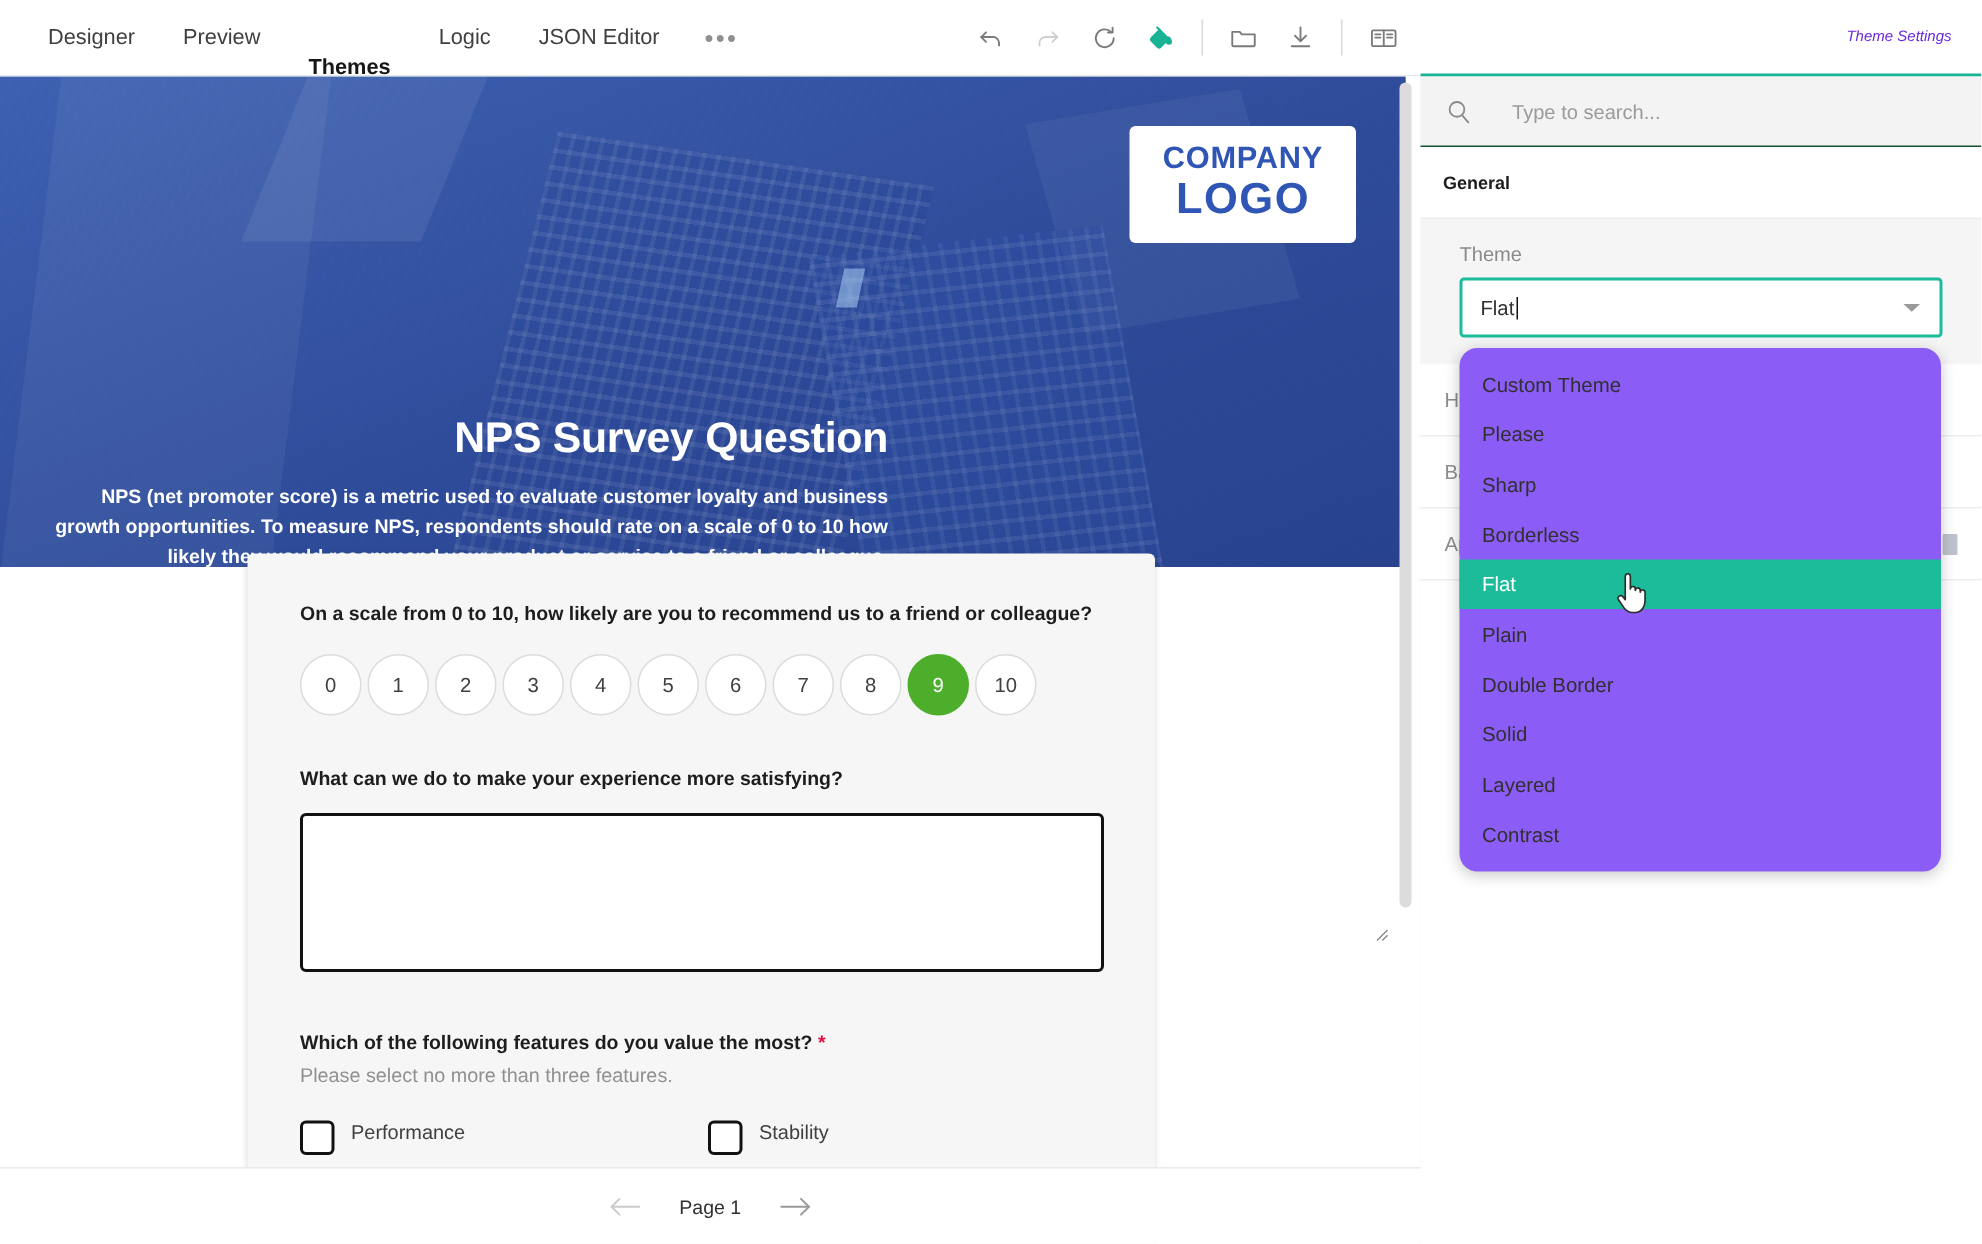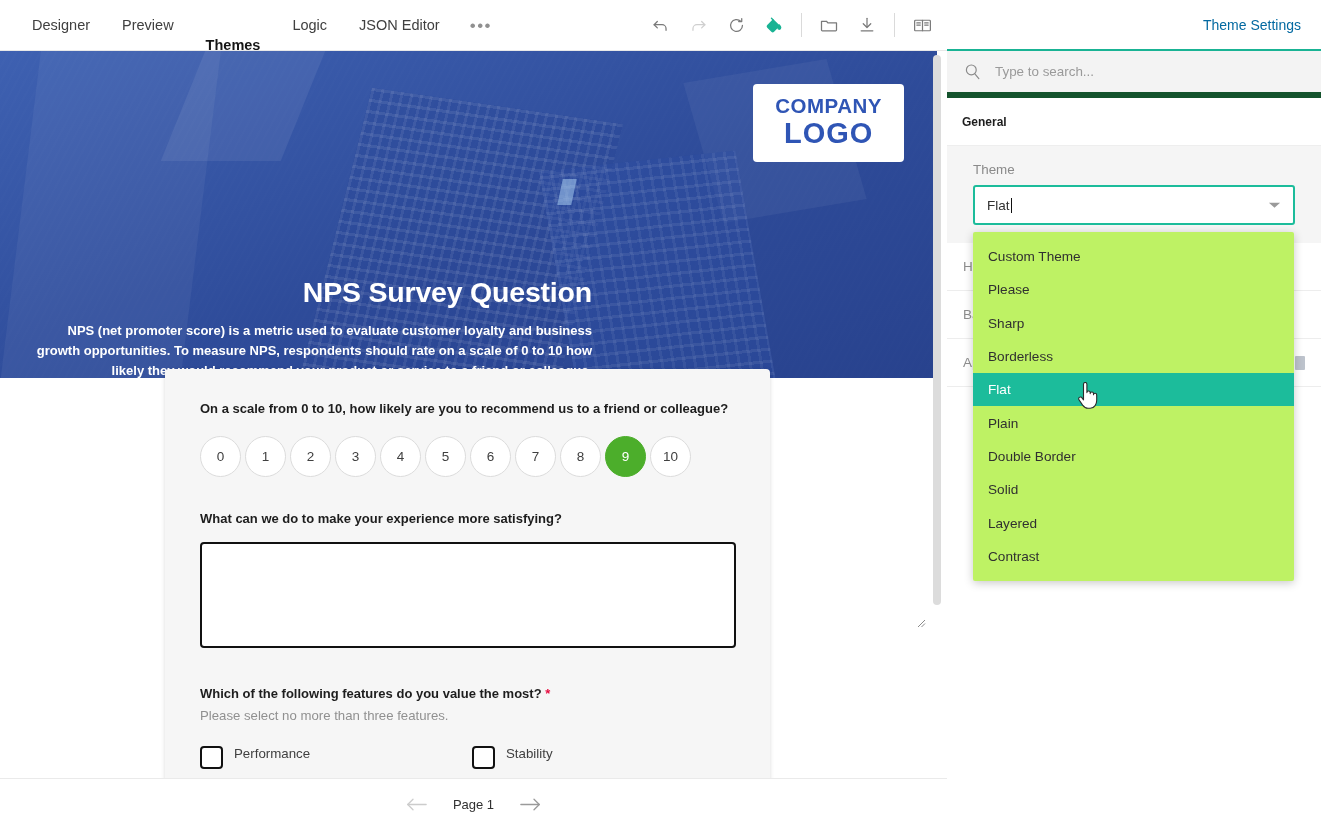--- a/index.html
+++ b/index.html
@@ -214,29 +214,29 @@
   .pg-label { font-size: 13px; color: #303030; }
 
   
   .rp-head {
     height: 51px;
     display: flex; align-items: center; justify-content: flex-end;
     padding-right: 20px;
     border-bottom: 2px solid #19b394;
     background: #ffffff;
   }
-  .rp-title { font-size: 14px; color: #0369a1; }
+  .rp-title { font-size: 10px; color: #6d28d9; font-style: italic; }
 
   .rp-search {
     height: 47px;
     background: #f3f3f3;
     display: flex; align-items: center;
     padding-left: 16px;
-    gap: 13px;
-    border-bottom: 6px solid #14532d;
+    gap: 26px;
+    border-bottom: 1px solid #14532d;
   }
   .rp-search input {
     border: none; outline: none; background: transparent;
     font-size: 13.4px; color: #505050;
     font-family: "Liberation Sans", sans-serif;
     width: 280px;
   }
   .rp-search input::placeholder { color: #9a9a9a; }
 
   .rp-group-hd {
@@ -281,25 +281,25 @@
     border-bottom: 1px solid #ededed;
     cursor: pointer;
   }
   .mini-toggle { width: 10px; height: 14px; background: #9aa3b0; opacity: .65; border-radius: 1px; }
 
   
   .dd-popup {
     position: absolute;
     left: 26px; top: 232px;
     width: 321px;
-    background: #bef264;
+    background: #8b5cf6;
     box-shadow: 0 2px 10px rgba(0,0,0,0.22);
     padding: 8px 0;
     z-index: 50;
-    border-radius: 2px;
+    border-radius: 12px;
   }
   .dd-item {
     height: 33.3px;
     display: flex; align-items: center;
     padding-left: 15px;
     font-size: 13.6px;
     color: #303030;
     cursor: pointer;
   }
   .dd-item.hl { background: #1cbc9b; color: #ffffff; }

